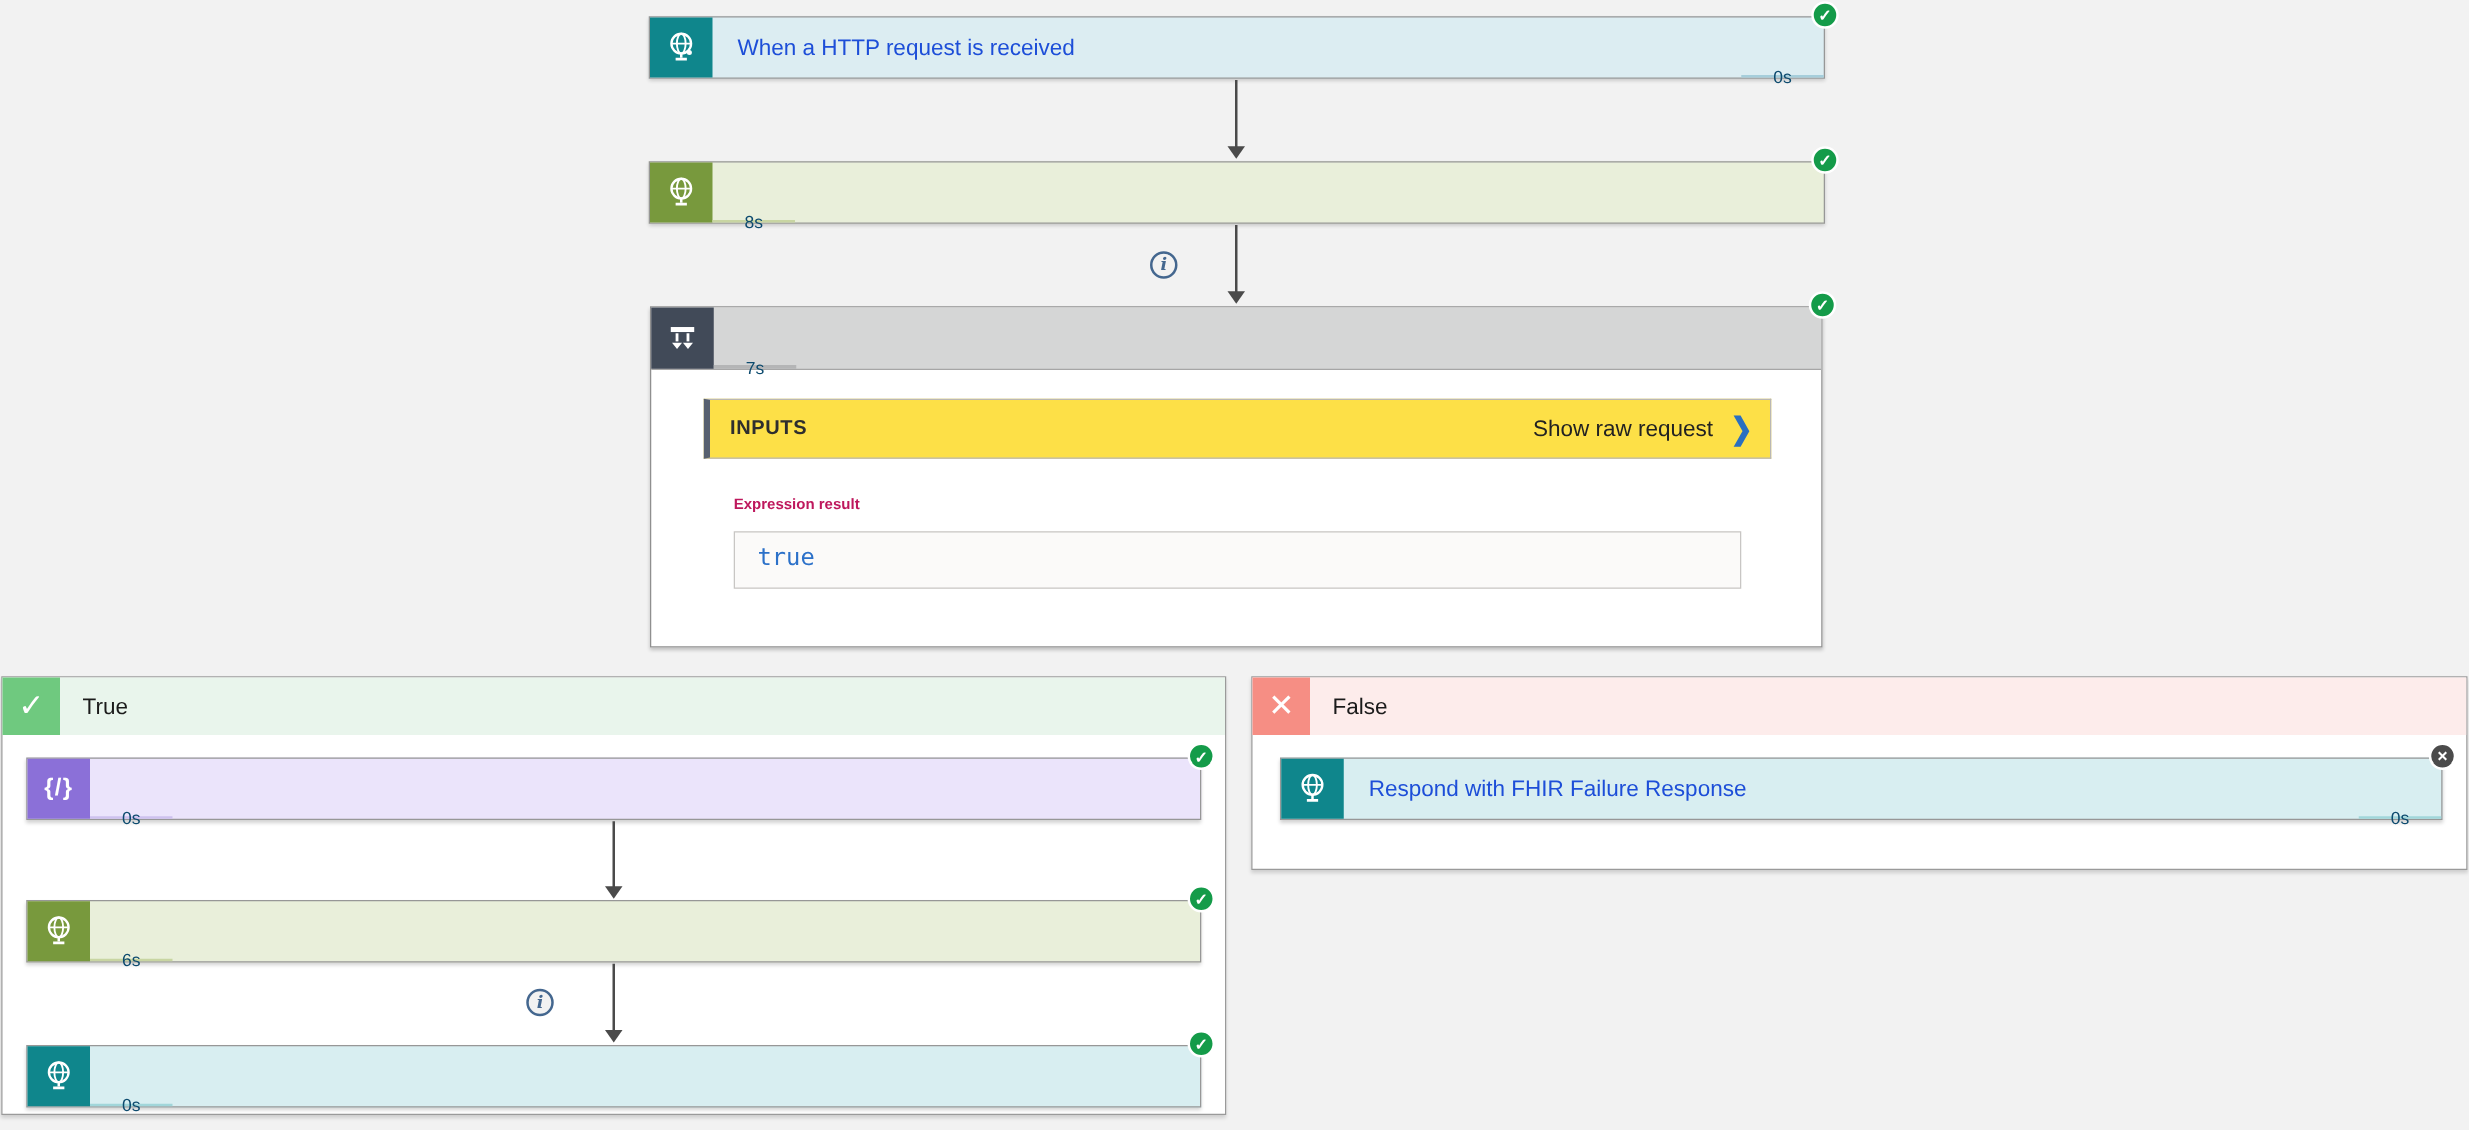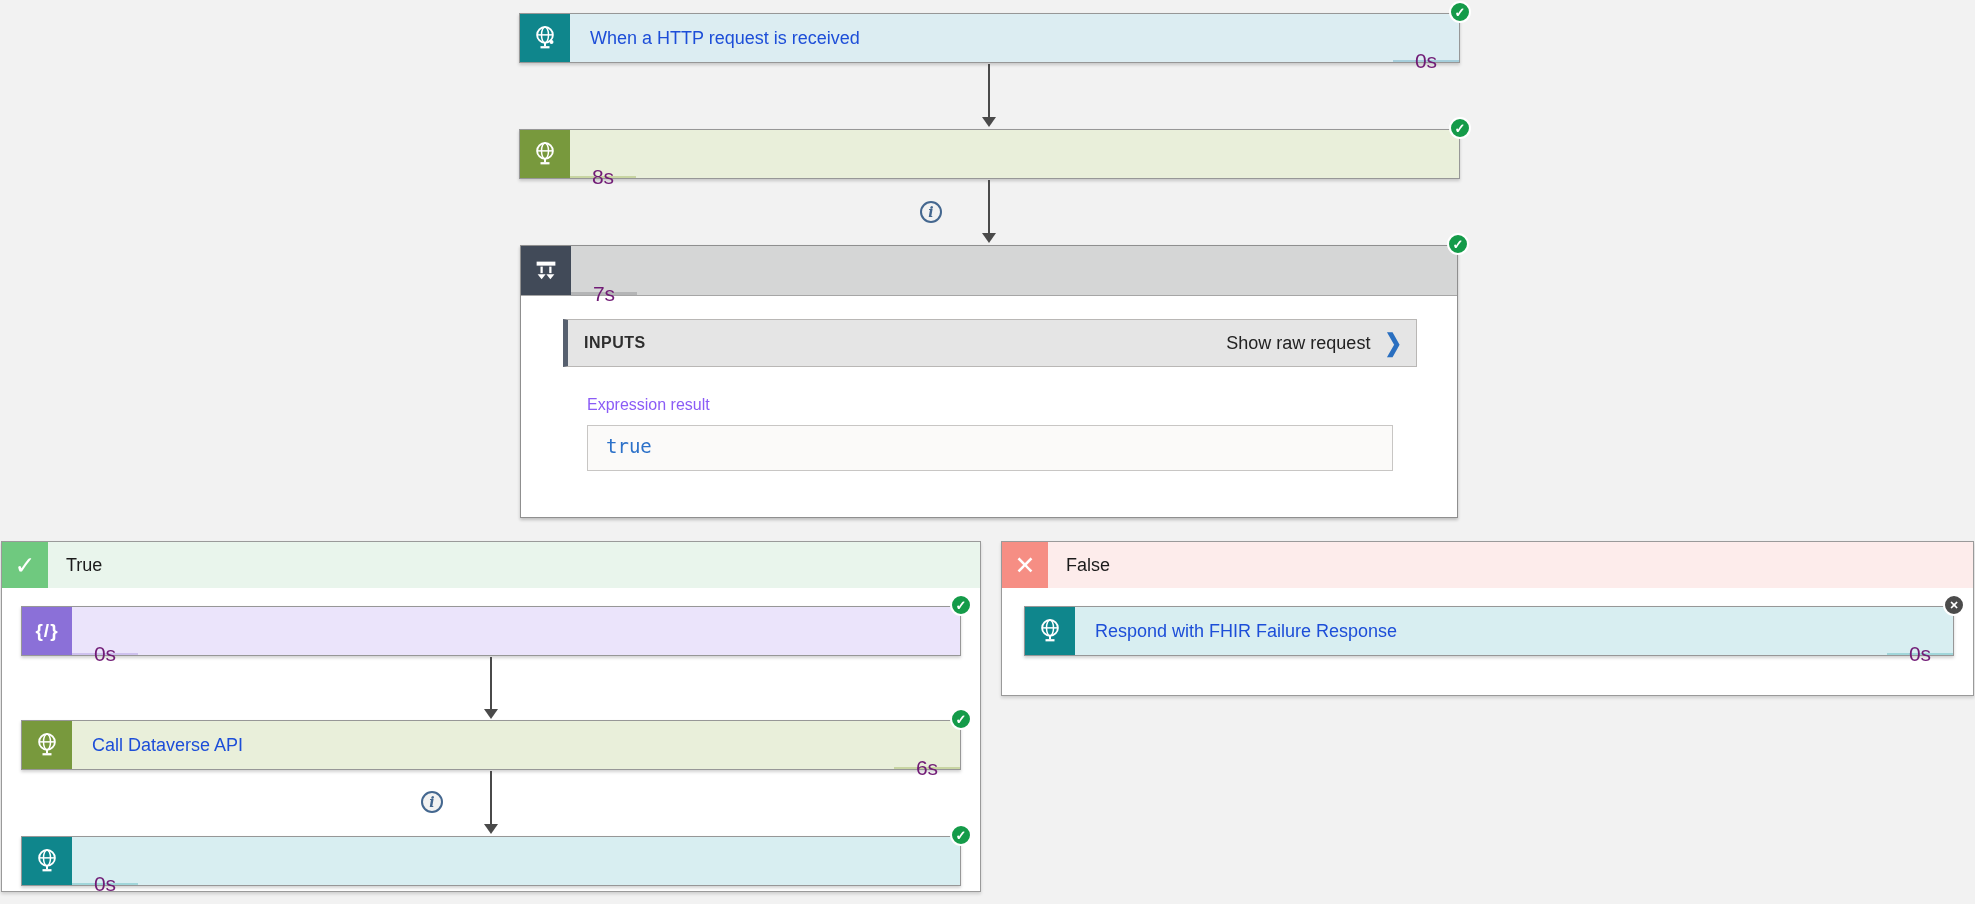--- a/index.html
+++ b/index.html
@@ -43,22 +43,22 @@
     color: #1d4ed8;
     white-space: nowrap;
     overflow: hidden;
   }
   .bar-badge {
     flex: 0 0 66px;
     display: flex;
     align-items: center;
     justify-content: center;
     background: var(--badge);
-    font-size: 21px;
-    color: #701a75;
+    font-size: 14px;
+    color: #0c4a6e;
     margin-top: 46px;
   }
 
   
   .c-teal     { --icon:#0f868c; --body:#dcedf2; --badge:#a6cedb; }
   .c-olive    { --icon:#78993d; --body:#e9efda; --badge:#c8d5a2; }
   .c-purple   { --icon:#8b70d8; --body:#ebe4fb; --badge:#cec1ee; }
   .c-grayhdr  { --icon:#414a58; --body:#d5d6d6; --badge:#b4b5b6; }
   .c-tealresp { --icon:#0f868c; --body:#d8eef1; --badge:#a1d6da; }
 
@@ -127,21 +127,21 @@
     height: 50px;
     background: var(--body);
     border-bottom: 1px solid #a6a6a6;
   }
   .inputs-panel {
     position: absolute;
     left: 42px;
     top: 73px;
     width: 854px;
     height: 48px;
-    background: #e5e5e5;
+    background: #fde047;
     border: 1px solid #b9b7b5;
     border-left: 5px solid #57606f;
     display: flex;
     align-items: center;
     padding: 0 14px 0 16px;
   }
   .inputs-label {
     font-size: 16px;
     font-weight: bold;
     color: #2e2e2e;
@@ -159,23 +159,23 @@
     margin-left: 14px;
     color: #2a6fc0;
     font-size: 21px;
     font-weight: bold;
     transform: scaleY(1.15);
   }
   .expr-label {
     position: absolute;
     left: 66px;
     top: 150px;
-    font-size: 16px;
-    font-weight: normal;
-    color: #8b5cf6;
+    font-size: 12px;
+    font-weight: bold;
+    color: #be185d;
   }
   .expr-box {
     position: absolute;
     left: 66px;
     top: 179px;
     width: 806px;
     height: 46px;
     background: #fbfaf9;
     border: 1px solid #c8c6c4;
     padding: 9px 0 0 18px;
@@ -308,21 +308,20 @@
     <div class="bar c-olive" style="left:19px; top:178px; width:940px;">
       <div class="bar-icon">
         <svg viewBox="0 0 24 24" fill="none" stroke="#fff">
           <circle cx="12" cy="9.5" r="6.3" stroke-width="1.5"></circle>
           <ellipse cx="12" cy="9.5" rx="2.8" ry="6.3" stroke-width="1.2"></ellipse>
           <line x1="5.7" y1="9.5" x2="18.3" y2="9.5" stroke-width="1.2"></line>
           <line x1="12" y1="15.8" x2="12" y2="18.6" stroke-width="1.6"></line>
           <line x1="8.4" y1="19.4" x2="15.6" y2="19.4" stroke-width="1.8"></line>
         </svg>
       </div>
-      <div class="bar-title">Call Dataverse API</div>
       <div class="bar-badge">6s</div>
       <div class="status ok">✓</div>
     </div>
 
     <div class="info" style="left:419px; top:249px;">i</div>
     <div class="arrow" style="left:488px; top:229px; height:54px;"></div>
 
     <div class="bar c-tealresp" style="left:19px; top:294px; width:940px;">
       <div class="bar-icon">
         <svg viewBox="0 0 24 24" fill="none" stroke="#fff">

